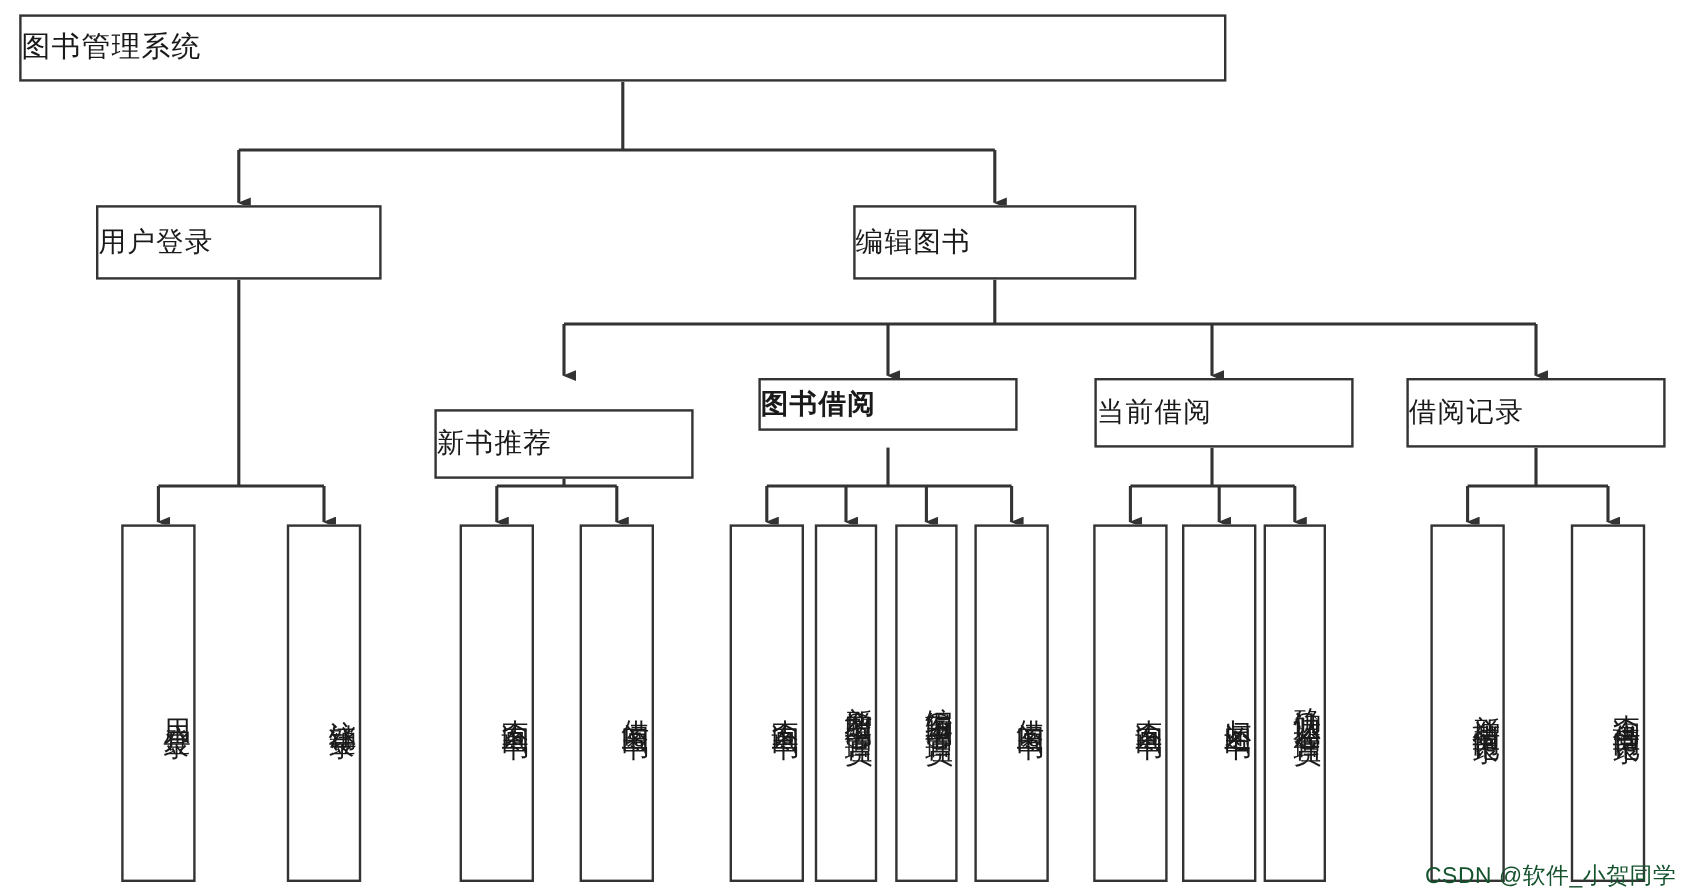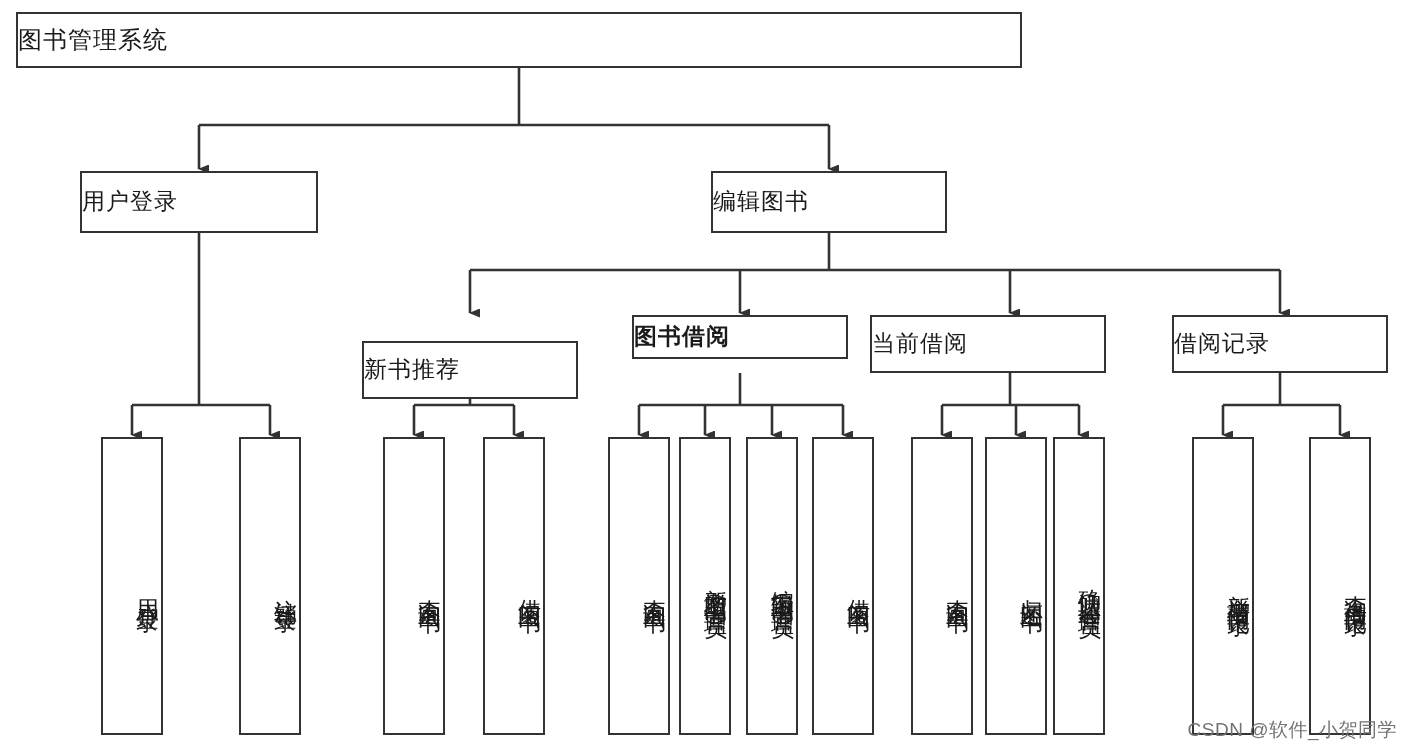--- a/index.html
+++ b/index.html
@@ -57,21 +57,21 @@
     white-space: nowrap;
   }
   .node.root {
     font-size: 24px;
   }
   #watermark {
     position: absolute;
     right: 8px;
     bottom: 4px;
     font-size: 19px;
-    color: #737373;
+    color: #14532d;
     white-space: nowrap;
     letter-spacing: 0.5px;
     text-align: center;
   }
 </style>
 </head>
 <body>
 
 <div id="diagram-canvas">
 
@@ -127,21 +127,21 @@
       </div>
       <div class="node horizontal" style="left: 711px; top: 171px; width: 236px; height: 62px;">
         <span class="htext">编辑图书</span>
       </div>
       <div class="node horizontal" style="left: 362px; top: 315px; width: 216px; height: 58px; margin-top: 26px;">
         <span class="htext">新书推荐</span>
       </div>
       <div class="node horizontal" style="left: 632px; top: 315px; width: 216px; height: 44px; font-weight: bold;">
         <span class="htext">图书借阅</span>
       </div>
-      <div class="node horizontal" style="left: 870px; top: 315px; width: 236px; height: 58px;">
+      <div class="node horizontal" style="left: 912px; top: 315px; width: 216px; height: 58px;">
         <span class="htext">当前借阅</span>
       </div>
       <div class="node horizontal" style="left: 1172px; top: 315px; width: 216px; height: 58px; font-family: Liberation Serif, serif;">
         <span class="htext">借阅记录</span>
       </div>
       <div class="node vertical" style="left: 101px; top: 437px; width: 62px; height: 298px;">
         <span class="vtext">用户登录</span>
       </div>
       <div class="node vertical" style="left: 239px; top: 437px; width: 62px; height: 298px;">
         <span class="vtext">注销登录</span>

